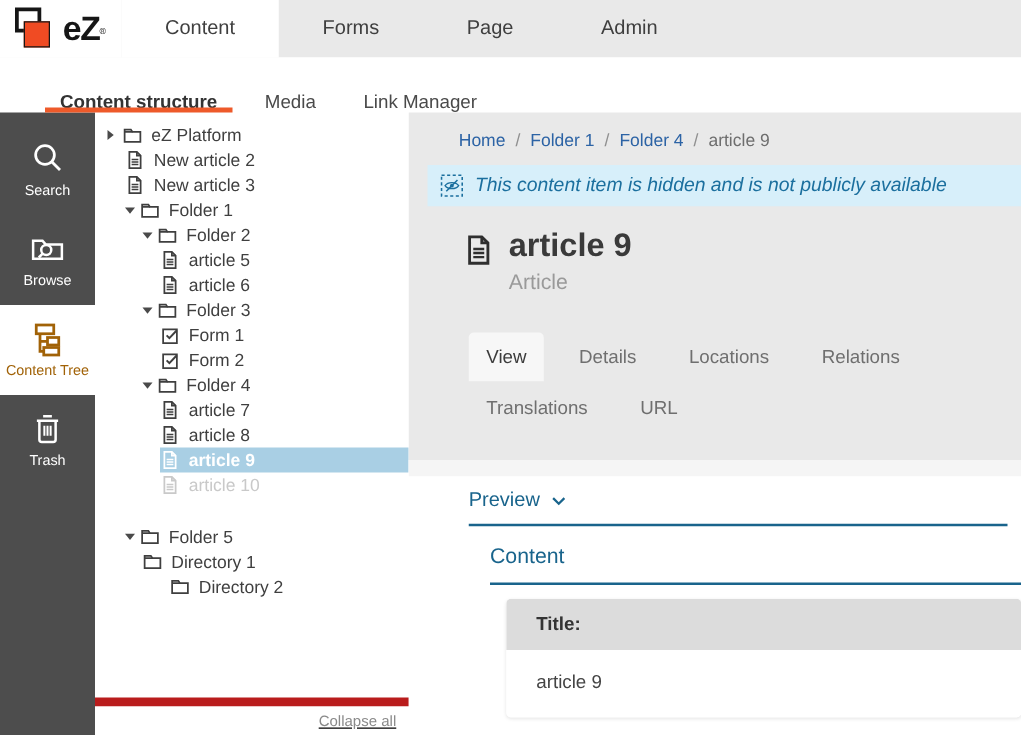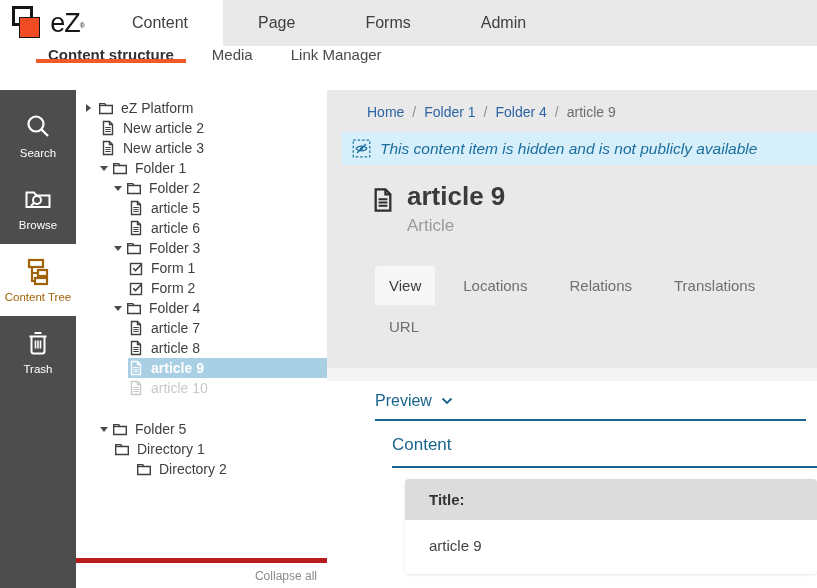--- a/index.html
+++ b/index.html
@@ -8,28 +8,28 @@
 
   .app { width:817px; height:588px; display:flex; flex-direction:column; }
 
   
   .topbar { height:46px; background:var(--topbar-bg,#e9e9e9); display:flex; flex:0 0 46px; }
   .logo-block { width:97px; background:#fff; display:flex; align-items:center; justify-content:center; cursor:pointer; }
   .logo-inner { display:flex; align-items:center; }
   .logo-squares { position:relative; width:36px; height:40px; }
   .sq-outline { position:absolute; left:0; top:3px; width:21px; height:20px; border:3px solid #161616; background:#fff; }
   .sq-orange { position:absolute; left:7px; top:14px; width:21px; height:21px; background:var(--logo-orange,#f04b23); border:1px solid #161616; }
-  .logo-text { font-size:27px; color:#161616; font-weight:400; letter-spacing:-1px; margin-left:2px; }
+  .logo-text { font-size:27px; color:#161616; font-weight:700; letter-spacing:-1px; margin-left:2px; }
   .logo-reg { font-size:7px; vertical-align:top; position:relative; top:2px; color:#161616; }
   .top-tabs { display:flex; }
   .top-tab { line-height:46px; padding:0 35px; font-size:16px; color:#3f3f3f; cursor:pointer; }
   .top-tab.active { background:#fff; }
 
   
-  .secondnav { height:44px; flex:0 0 44px; background:#fff; display:flex; align-items:flex-start; padding-left:36px; }
+  .secondnav { height:44px; flex:0 0 44px; background:#fff; display:flex; align-items:flex-end; padding-left:36px; }
   .sec-item { display:flex; align-items:center; padding:0 12px; margin-right:14px; font-size:15px; color:#4a4a4a; position:relative; cursor:pointer; }
   .sec-item.active { font-weight:bold; color:#333; }
   .sec-item.active::after { content:""; position:absolute; left:0; right:0; bottom:0; height:4px; background:var(--accent-orange,#ee5a2a); }
 
   
   .workspace { flex:1; display:flex; min-height:0; }
 
   
   .sidebar { width:76px; flex:0 0 76px; background:var(--sidebar-bg,#4d4d4d); padding-top:10px; display:flex; flex-direction:column; }
   .side-item { height:72px; display:flex; flex-direction:column; align-items:center; justify-content:center; gap:5px; color:#fff; cursor:pointer; }
@@ -44,21 +44,21 @@
   .tree-row { height:20px; display:flex; align-items:center; font-size:14px; color:#3f3f3f; cursor:pointer; }
   .caret { width:12px; flex:0 0 12px; display:flex; align-items:center; }
   .caret.expanded::before { content:""; border-left:4.5px solid transparent; border-right:4.5px solid transparent; border-top:5.5px solid #4a4a4a; }
   .caret.collapsed::before { content:""; border-top:4.5px solid transparent; border-bottom:4.5px solid transparent; border-left:5.5px solid #4a4a4a; }
   .row-inner { display:flex; align-items:center; flex:1; height:100%; min-width:0; }
   .t-icon { width:16px; height:16px; margin-right:7px; display:flex; flex:0 0 16px; }
   .t-icon svg { width:100%; height:100%; }
   .t-label { white-space:nowrap; }
   .tree-row.selected .row-inner { background:var(--selection-blue,#a9cfe4); color:#fff; font-weight:bold; }
   .tree-row.hidden-item { color:var(--hidden-gray,#c9c9c9); }
-  .tree-footer { height:30px; flex:0 0 30px; border-top:5px solid #b91c1c; display:flex; align-items:center; justify-content:flex-end; padding-right:10px; }
+  .tree-footer { height:30px; flex:0 0 30px; border-top:7px solid #b91c1c; display:flex; align-items:center; justify-content:flex-end; padding-right:10px;text-decoration:underline; }
   .collapse-all { background:none; border:none; font-family:inherit; font-size:12px; color:#8a8a8a; cursor:pointer; }
 
   
   .main { flex:1; display:flex; flex-direction:column; min-width:0; }
   .gray-head { background:var(--gray-panel,#e9e9e9); height:278px; flex:0 0 278px; overflow:hidden; }
 
   .breadcrumb { padding:14px 0 12px 40px; font-size:14px; display:flex; align-items:center; }
   .crumb-link { color:var(--link-blue,#2c63a5); cursor:pointer; }
   .crumb-sep { color:#8f8f8f; padding:0 8px; }
   .crumb-current { color:#6e6e6e; }
@@ -96,22 +96,22 @@
         <span class="logo-squares">
           <span class="sq-outline"></span>
           <span class="sq-orange"></span>
         </span>
         <span class="logo-text">eZ</span>
         <span class="logo-reg">®</span>
       </div>
     </div>
     <nav class="top-tabs" id="top-tabs">
         <div class="top-tab active">Content</div>
+        <div class="top-tab">Forms</div>
         <div class="top-tab">Page</div>
-        <div class="top-tab">Forms</div>
         <div class="top-tab">Admin</div>
       </nav>
   </header>
 
   <nav class="secondnav" id="secondnav">
       <div class="sec-item active">Content structure</div>
       <div class="sec-item">Media</div>
       <div class="sec-item">Link Manager</div>
     </nav>
 
@@ -422,20 +422,21 @@
                 <path d="M5.3 7.5h5.4M5.3 9.5h5.4M5.3 11.5h5.4" stroke-width="1.2"></path>
               </svg>
             </span>
           <div>
             <div class="page-title">article 9</div>
             <div class="page-subtitle">Article</div>
           </div>
         </div>
         <div class="tabs" id="tabs">
             <div class="tab active">View</div>
+            <div class="tab">Details</div>
             <div class="tab">Locations</div>
             <div class="tab">Relations</div>
             <div class="tab">Translations</div>
             <div class="tab">URL</div>
           </div>
       </div>
 
       <div class="panel">
         <div class="preview-row">
           <span>Preview</span>

